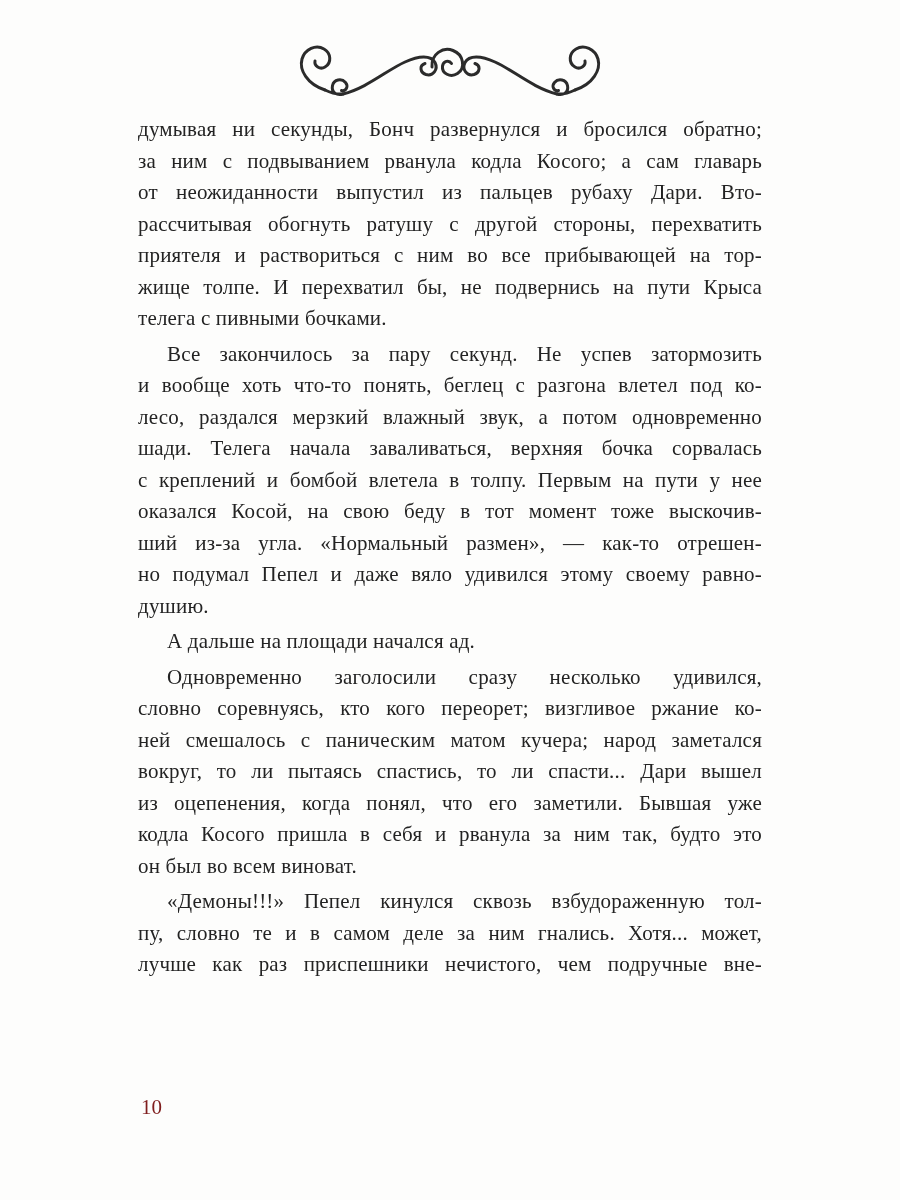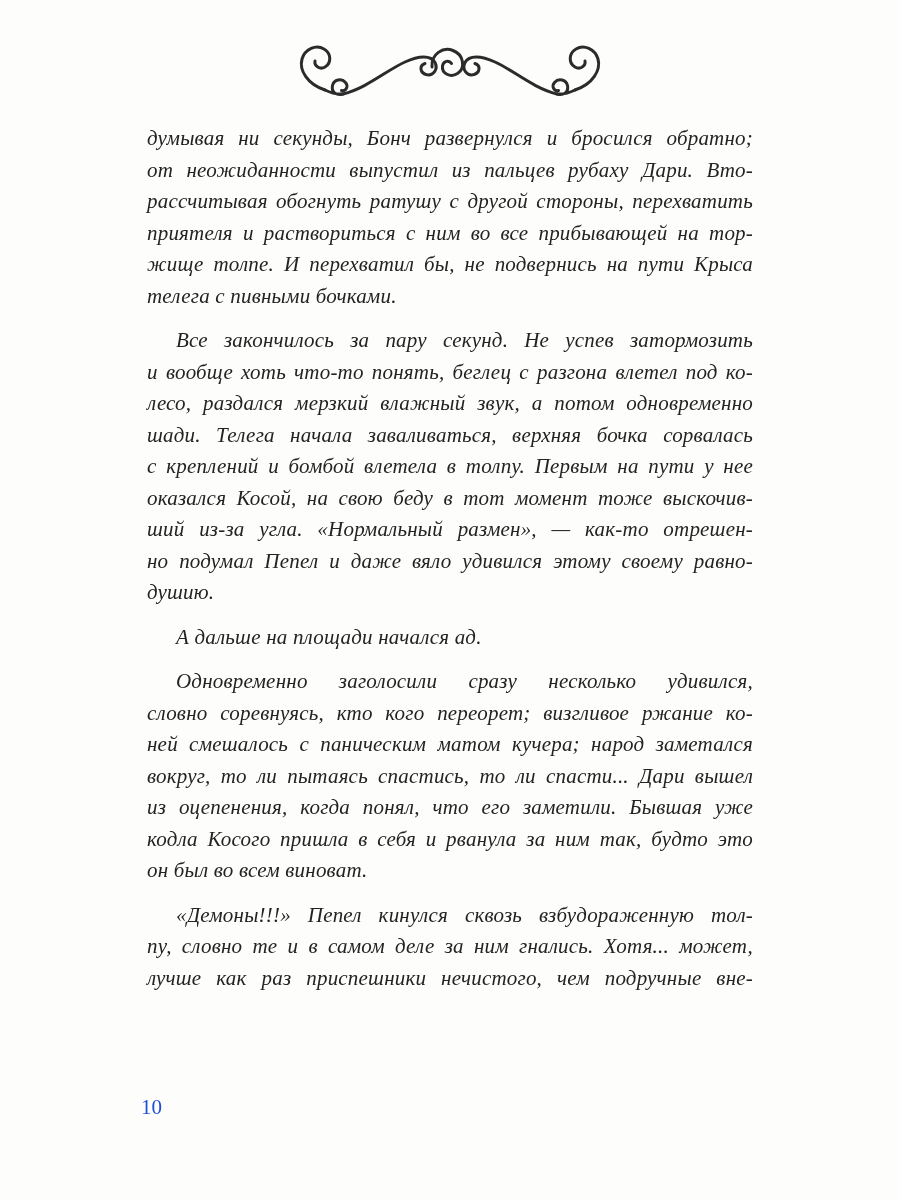--- a/index.html
+++ b/index.html
@@ -25,38 +25,38 @@
   .text-block {
     position: absolute;
     left: 134px;
     top: 110px;
     width: 632px;
     font-size: 21px;
     line-height: 31.5px;
     color: #232323;
     letter-spacing: 0.2px;
   }
-  .para { margin: 13px; padding: 0; font-style: italic; }
+  .para { margin: 4px; padding: 0; }
   .line {
     text-align: justify;
     text-align-last: justify;
     white-space: normal;
   }
   .line.endline {
     text-align-last: left;
   }
   .line.indent {
     padding-left: 29px;
   }
   .page-number {
     position: absolute;
     left: 141px;
     top: 1095px;
     font-size: 21px;
-    color: #1d4ed8;
+    color: #7f1d1d;
   }
 </style>
 </head>
 <body>
 
 <div class="page" style="background: rgb(253, 253, 252);">
 
   <div class="ornament-wrap">
     <svg viewBox="0 0 310 64" width="310" height="64" xmlns="http://www.w3.org/2000/svg">
       <g fill="none" stroke="#2b2b2b" stroke-width="3" stroke-linecap="round" stroke-linejoin="round">
@@ -71,20 +71,21 @@
         <use href="#flourish-half" transform="translate(310,0) scale(-1,1)"></use>
 
         <path d="M 137 27 C 136 14 148 6.5 158 10.5 C 168.5 14.5 171 28 162.5 33.5 C 155.5 38 146.5 33.5 147.5 26 C 148.2 21 154 19.5 156.5 23.5"></path>
       </g>
     </svg>
   </div>
 
   <div class="text-block" style="color: rgb(35, 35, 35);">
       <div class="para">
         <div class="line">думывая ни секунды, Бонч развернулся и бросился обратно;</div>
+        <div class="line">за ним с подвыванием рванула кодла Косого; а сам главарь</div>
         <div class="line">от неожиданности выпустил из пальцев рубаху Дари. Вто-</div>
         <div class="line">рассчитывая обогнуть ратушу с другой стороны, перехватить</div>
         <div class="line">приятеля и раствориться с ним во все прибывающей на тор-</div>
         <div class="line">жище толпе. И перехватил бы, не подвернись на пути Крыса</div>
         <div class="line endline">телега с пивными бочками.</div>
       </div>
       <div class="para">
         <div class="line indent">Все закончилось за пару секунд. Не успев затормозить</div>
         <div class="line">и вообще хоть что-то понять, беглец с разгона влетел под ко-</div>
         <div class="line">лесо, раздался мерзкий влажный звук, а потом одновременно</div>

